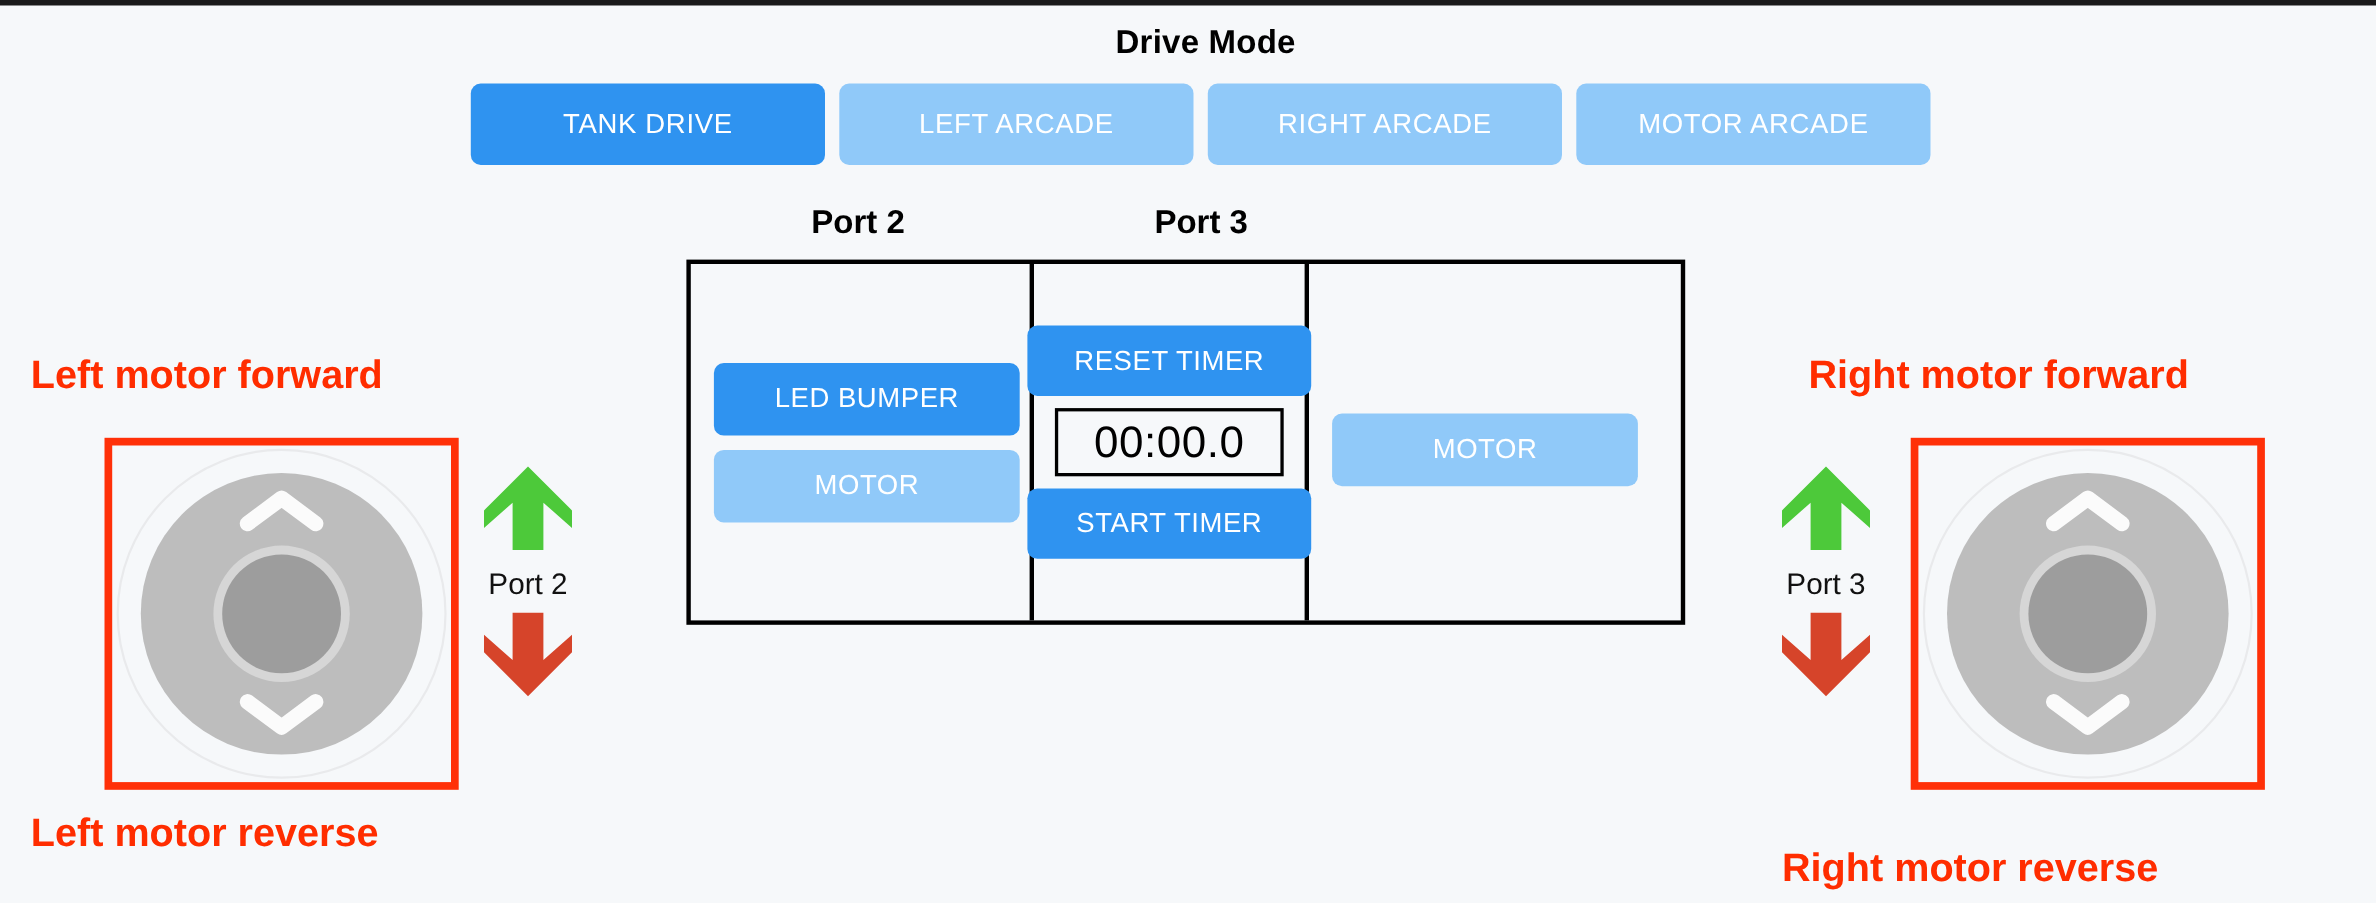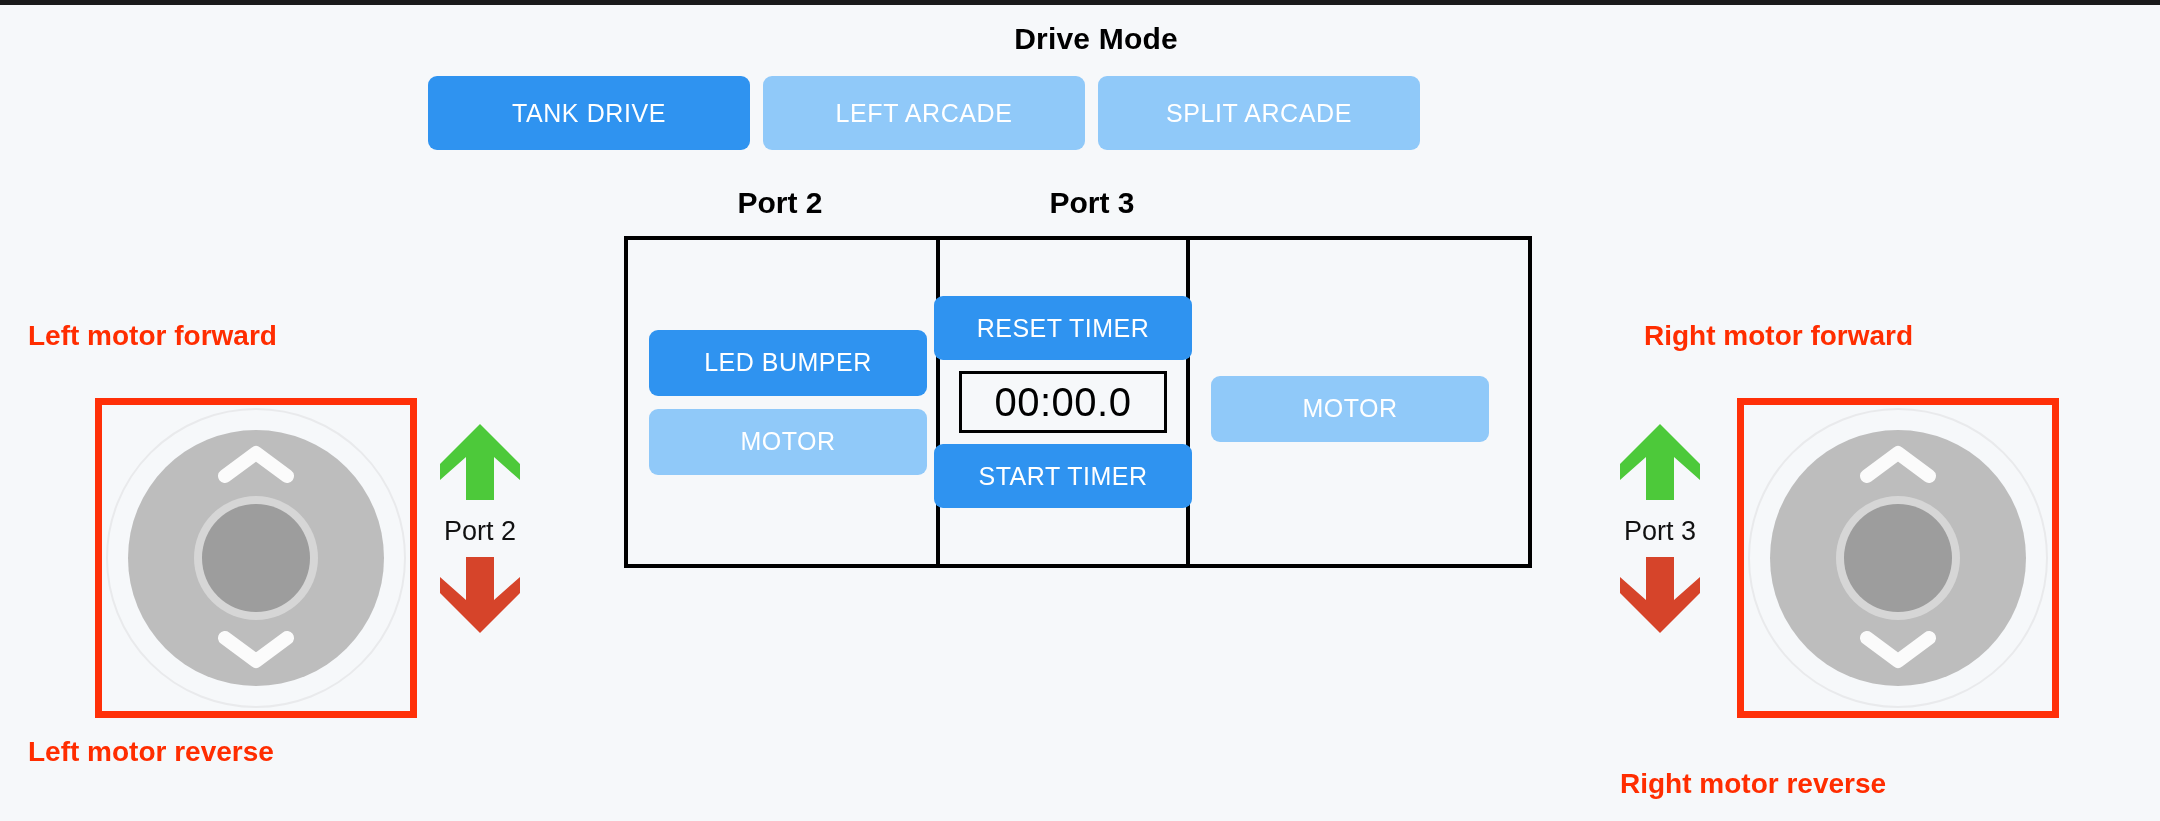--- a/index.html
+++ b/index.html
@@ -120,21 +120,21 @@
     background: #f6f8fa;
     display: flex; align-items: center; justify-content: center;
     font-size: 40px;
     color: #000;
     letter-spacing: 0.5px;
   }
 
   
   .ann {
     position: absolute;
-    font-size: 28px;
+    font-size: 36px;
     font-weight: bold;
     color: #ff2d00;
     white-space: nowrap;
   }
   .ann-lf { left: 28px;  top: 320px; }
   .ann-lr { left: 28px;  top: 736px; }
   .ann-rf { left: 1644px; top: 320px; }
   .ann-rr { left: 1620px; top: 768px; }
 
   
@@ -216,21 +216,22 @@
 
 <div id="root">
 
   <div class="topbar"></div>
 
   <div class="drive-title">Drive Mode</div>
 
   <div class="mode-row">
     <div class="mode-btn active">TANK DRIVE</div>
     <div class="mode-btn">LEFT ARCADE</div>
-    <div class="mode-btn">SPLIT ARCADE</div>
+    <div class="mode-btn">RIGHT ARCADE</div>
+    <div class="mode-btn">MOTOR ARCADE</div>
   </div>
 
   <div class="panel-headers">
     <div class="ph-a">Port 2</div>
     <div class="ph-c">Port 3</div>
   </div>
 
   <div class="panel">
 
     <div class="col col-left">

